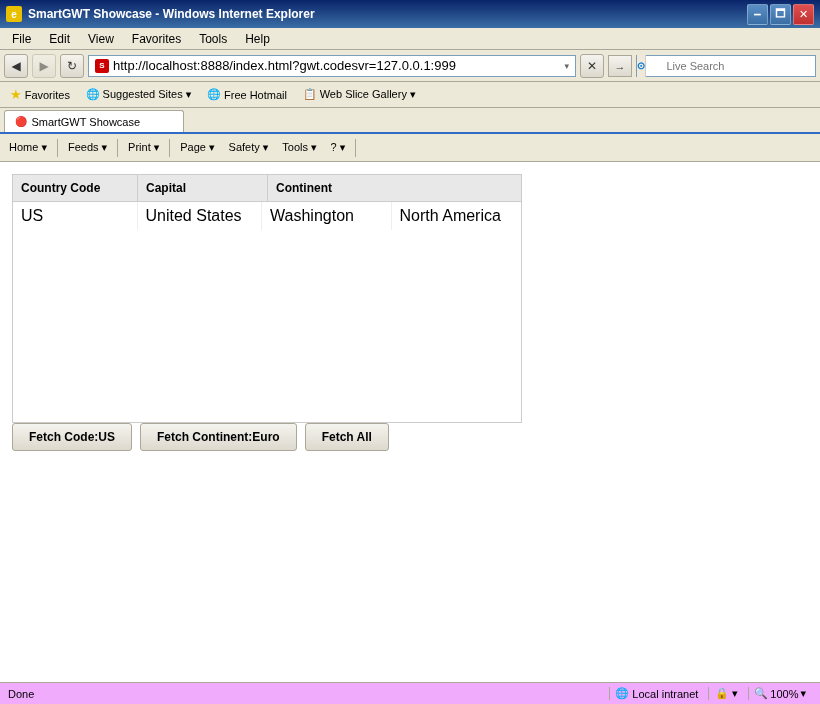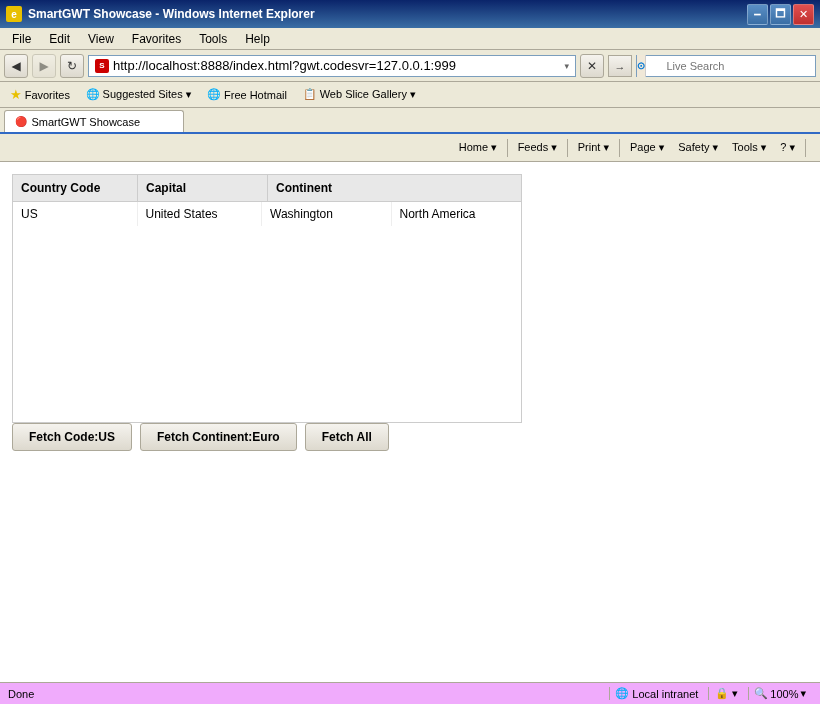--- a/index.html
+++ b/index.html
@@ -181,24 +181,24 @@
       font-weight: normal;
     }
     .tab-favicon { font-size: 10px; }
 
     
     .nav-toolbar {
       background: #ece9d8;
       height: 28px;
       display: flex;
       align-items: center;
-      padding: 0 12px;
+      padding: 0 3px;
       gap: 2px;
       border-bottom: 1px solid #aca899;
-      justify-content: flex-end;
+      justify-content: flex-start;
     }
     .toolbar-btn {
       height: 22px;
       background: transparent;
       border: none;
       padding: 0 6px;
       font-size: 11px;
       cursor: pointer;
       display: flex; align-items: center; gap: 2px;
       color: #000;
@@ -230,21 +230,21 @@
     .col-continent { width: 130px; }
     .sort-arrow { font-size: 10px; color: #333; }
 
     .grid-row {
       display: flex;
       border-bottom: 1px solid #eee;
     }
     .grid-row:last-child { border-bottom: none; }
     .grid-cell {
       padding: 5px 8px;
-      font-size: 12px;
+      font-size: 16px;
       border-right: 1px solid #eee;
     }
     .grid-cell:last-child { border-right: none; }
     .grid-body {
       min-height: 220px;
     }
 
     
     .button-row {
       display: flex;

